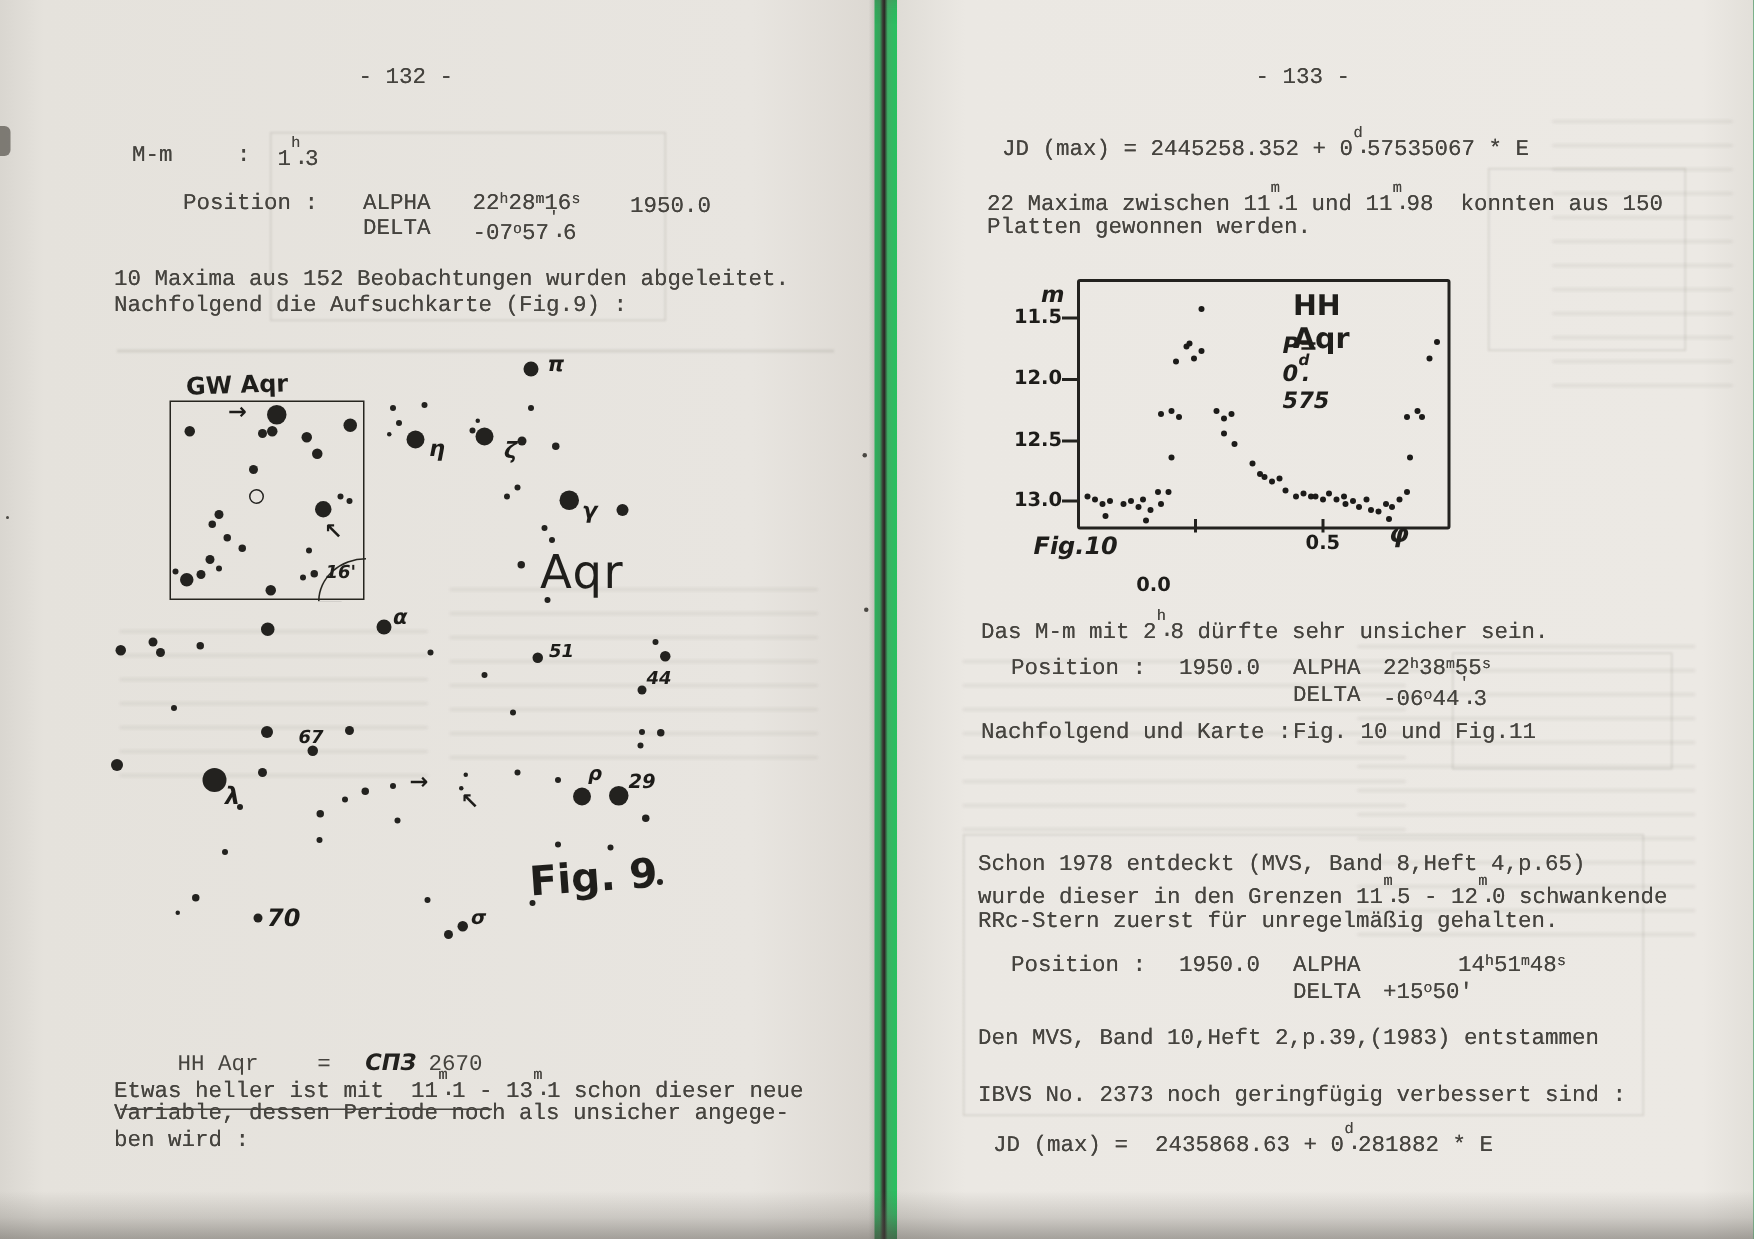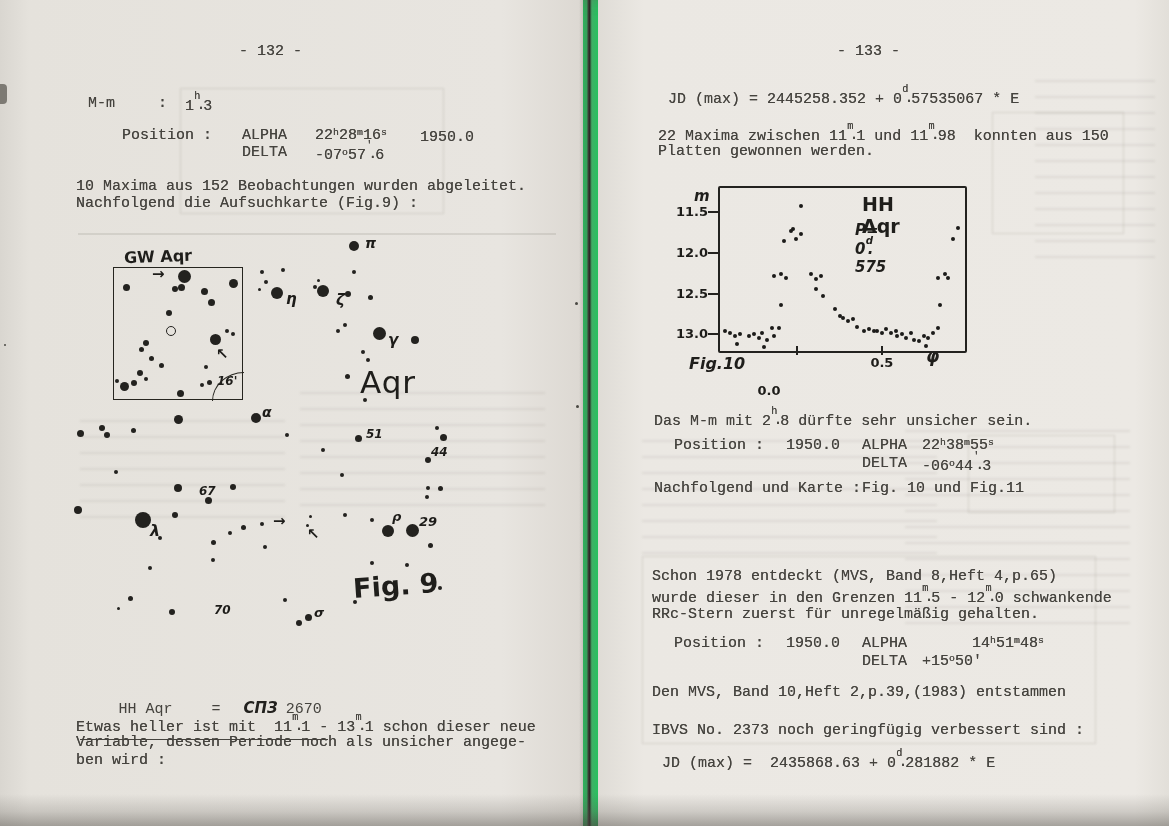--- a/index.html
+++ b/index.html
@@ -190,21 +190,21 @@
       <div class="slab" style="left: 286px; top: 292px; font-size: 15px;">η</div>
       <div class="slab" style="left: 336px; top: 293px; font-size: 15px;">ζ</div>
       <div class="slab" style="left: 388px; top: 333px; font-size: 15px;">γ</div>
       <div class="slab" style="left: 262px; top: 405px; font-size: 14px;">α</div>
       <div class="slab" style="left: 366px; top: 428px; font-size: 12px;">51</div>
       <div class="slab" style="left: 431px; top: 446px; font-size: 12px;">44</div>
       <div class="slab" style="left: 199px; top: 485px; font-size: 12px;">67</div>
       <div class="slab" style="left: 150px; top: 523px; font-size: 16px;">λ</div>
       <div class="slab" style="left: 392px; top: 510px; font-size: 13px;">ρ</div>
       <div class="slab" style="left: 419px; top: 515px; font-size: 13px;">29</div>
-      <div class="slab" style="left: 178px; top: 604px; font-size: 12px; margin-left: 36px;">70</div>
+      <div class="slab" style="left: 178px; top: 604px; font-size: 16px;">70</div>
       <div class="slab" style="left: 314px; top: 606px; font-size: 13px;">σ</div>
       <div class="arrow" style="left: 152px; top: 267px; transform: rotate(0deg);">→</div>
       <div class="arrow" style="left: 216px; top: 346px; transform: rotate(-135deg);">→</div>
       <div class="arrow" style="left: 273px; top: 514px; transform: rotate(0deg);">→</div>
       <div class="arrow" style="left: 307px; top: 526px; transform: rotate(-135deg);">→</div>
     </div>
   <div class="hand" style="left:360px;top:364px;font-size:31px;letter-spacing:1px;">Aqr</div>
   <div class="hand" style="left:353px;top:570px;font-size:27px;font-weight:bold;transform:rotate(-4deg);">Fig. 9</div>
 
   <div class="sect" style="left:80px;top:681px;">

